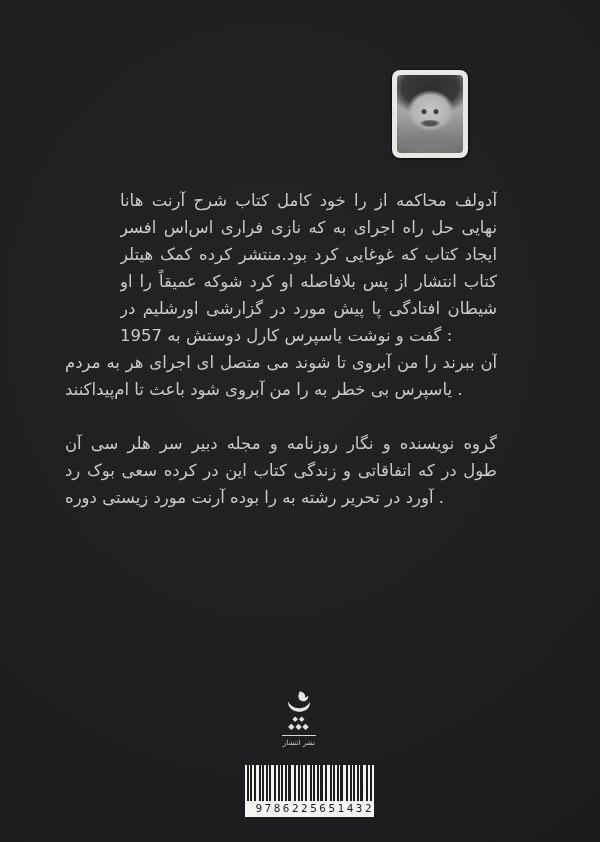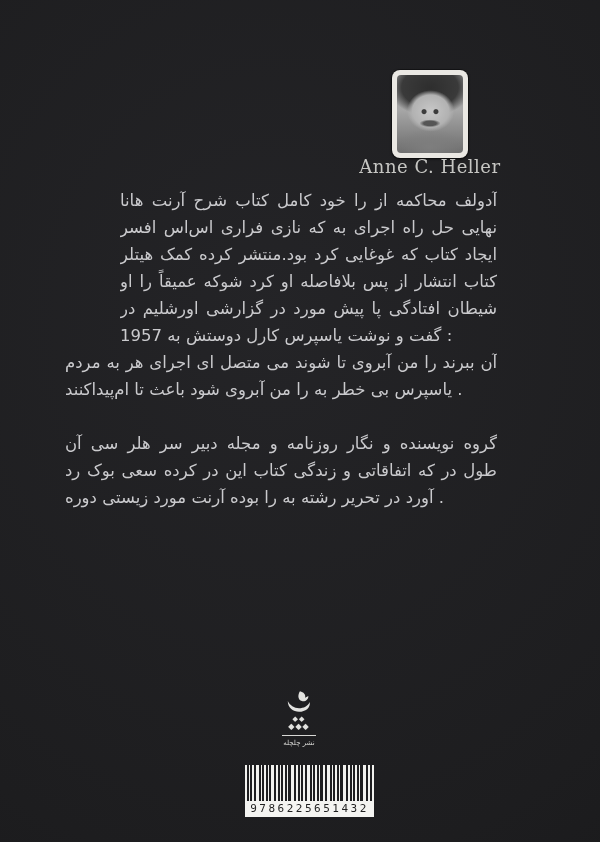--- a/index.html
+++ b/index.html
@@ -48,34 +48,33 @@
   .diamonds { color:#e2e2df; line-height:8px; letter-spacing:1px; }
   .diamonds.r1 { font-size:7px; }
   .diamonds.r2 { font-size:8px; }
   .pub-rule { width:34px; height:1px; background:#d8d8d5; margin:4px auto 3px; }
   .pub-name { font-size:7px; color:#d5d5d2; }
   
   .barcode { position:absolute; left:243px; top:765px; width:133px; height:52px; }
   .bars { position:absolute; left:0; top:0; }
   .num-strip {
     position:absolute; left:2px; right:2px; bottom:0; height:16px;
-    background:#f4f4f1; text-align:center; line-height:16px;
+    background:#f4f4f1; text-align:right; line-height:16px;
     font-family:"DejaVu Sans Mono", monospace; font-size:11px;
     letter-spacing:2.5px; color:#1f1f1f;
   }
 </style>
 </head>
 <body>
 
 <div class="cover">
 
   <div class="photo-frame">
     <div class="photo-img"></div>
   </div>
-  <div class="caption">Anne C. Heller</div>
 
   <div class="para para-1">
     <div class="bline">هانا ‎آرنت ‎شرح ‎کتاب ‎کامل ‎خود ‎را ‎از ‎محاکمه ‎آدولف ‎آیشمن</div>
     <div class="bline">افسر ‎اس‌اس ‎فراری ‎نازی ‎که ‎به ‎اجرای ‎راه ‎حل ‎نهایی ‎آدولف</div>
     <div class="bline">هیتلر ‎کمک ‎کرده ‎بود.منتشر ‎کرد ‎غوغایی ‎که ‎کتاب ‎ایجاد ‎کرد</div>
     <div class="bline">او ‎را ‎عمیقاً ‎شوکه ‎کرد ‎او ‎بلافاصله ‎پس ‎از ‎انتشار ‎کتاب ‎آیشمن</div>
     <div class="bline">در ‎اورشلیم ‎گزارشی ‎در ‎مورد ‎پیش ‎پا ‎افتادگی ‎شیطان ‎در ‎سال</div>
     <div class="bline last">1957 ‎به ‎دوستش ‎کارل ‎یاسپرس ‎نوشت ‎و ‎گفت ‎:</div>
   </div>
 
@@ -93,21 +92,21 @@
   <div class="publisher">
     <svg class="swallow" width="28" height="25" viewBox="0 0 30 26">
       <g fill="#e3e3e0">
         <path d="M16,1 C20,2 22.5,4.5 21.5,8 L25,6 C25.2,10 21.5,12.5 18,11.5 C14,10.3 13.2,5.5 16,1 Z"></path>
         <path d="M3,11.5 C3,19 9,23 15,23 C22,23 27.5,19 26.5,12.5 C24.5,17 20,19.2 15,19.2 C10,19.2 5,16 3,11.5 Z"></path>
       </g>
     </svg>
     <div class="diamonds r1">◆◆</div>
     <div class="diamonds r2">◆◆◆</div>
     <div class="pub-rule"></div>
-    <div class="pub-name">نشر چلچله</div>
+    <div class="pub-name">نشر انتشار</div>
   </div>
 
   <div class="barcode">
     <svg class="bars" width="133" height="37" viewBox="0 0 133 37" preserveAspectRatio="none">
       <g fill="#f2f2ef">
         <rect x="2" width="2" height="37"></rect>
           <rect x="6" width="1" height="37"></rect>
         <rect x="9" width="2" height="37"></rect>
           <rect x="13" width="3" height="37"></rect>
         <rect x="18" width="1" height="37"></rect>

